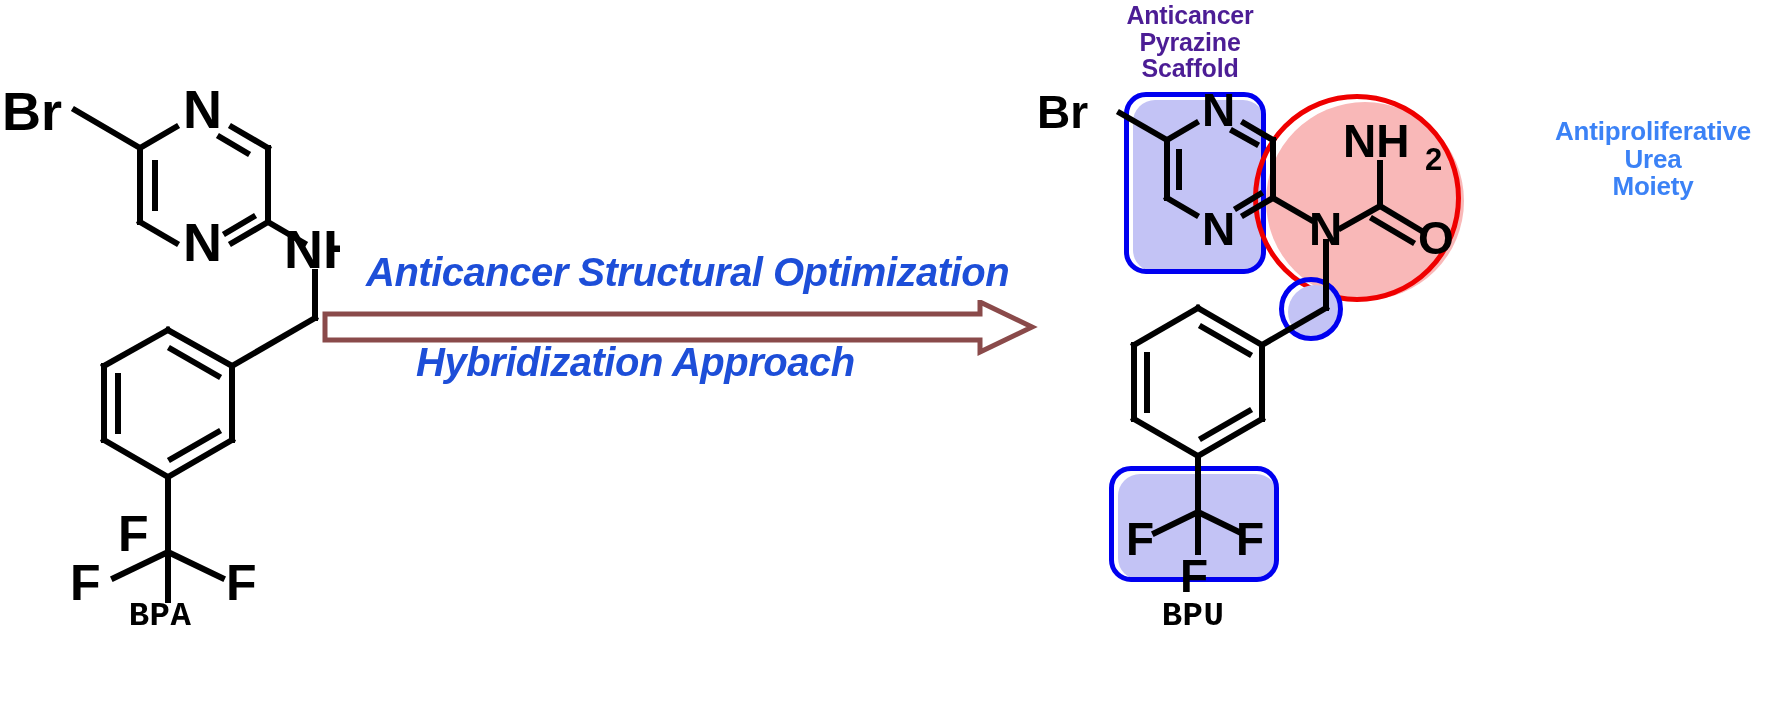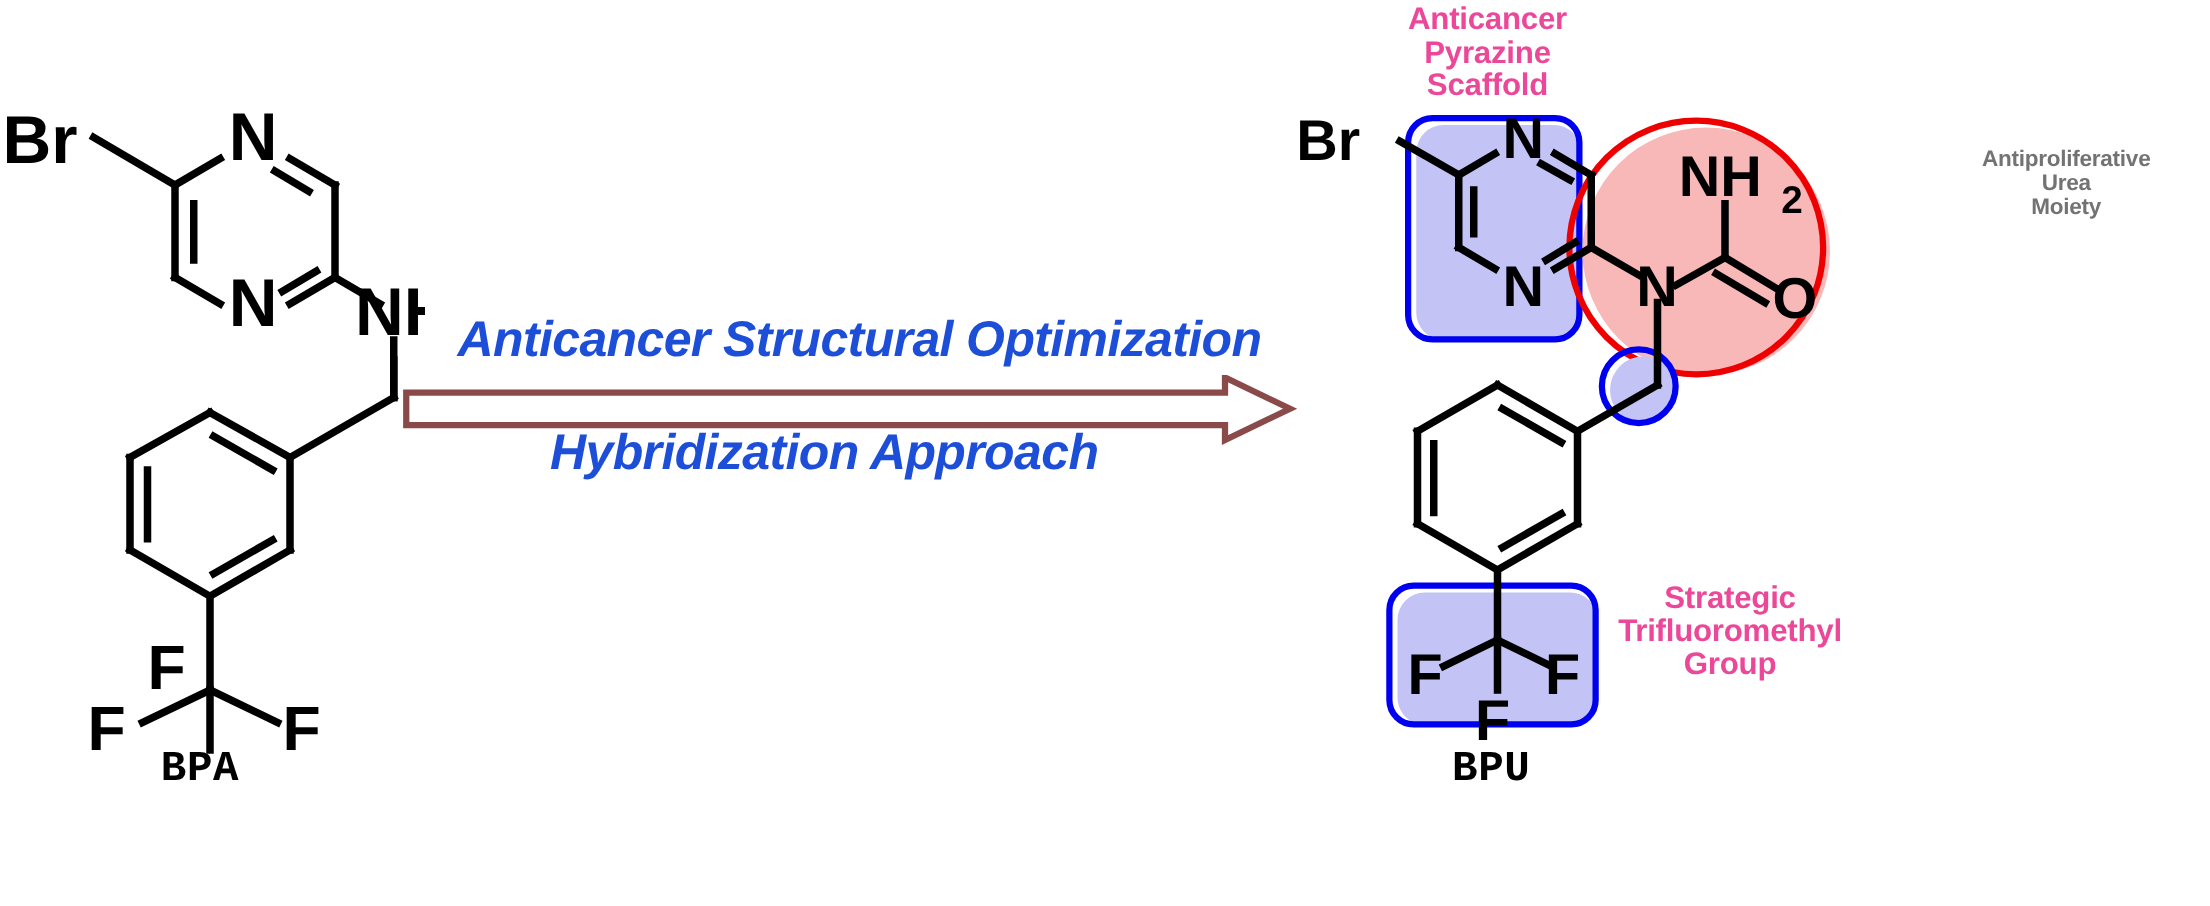--- a/index.html
+++ b/index.html
@@ -1,21 +1,21 @@
 <!DOCTYPE html>
 <html><head>
 <meta charset="utf-8">
 <style>
   html,body{margin:0;padding:0;background:#ffffff;}
   body{width:1768px;height:725px;font-family:"Liberation Sans",sans-serif;overflow:hidden;}
   #stage{position:relative;width:1768px;height:725px;background:#fff;}
   svg{display:block;}
   .lbl{position:absolute;font-weight:bold;line-height:1.06;text-align:center;white-space:pre-line;}
-  .blue-lbl{color:#ec4899;font-size:25px;letter-spacing:-0.2px;}
-  .red-lbl{color:#737373;font-size:18px;letter-spacing:-0.2px;}
+  .blue-lbl{color:#4c1d95;font-size:25px;letter-spacing:-0.2px;}
+  .red-lbl{color:#3b82f6;font-size:26px;letter-spacing:-0.2px;}
   .cmpd-name{color:#000;font-size:34px;font-weight:bold;letter-spacing:0.5px;font-family:Liberation Mono, monospace;}
   .arrow-text{position:absolute;color:#1d4ed8;font-style:italic;font-weight:bold;
               font-family:"Liberation Sans",sans-serif;font-size:40px;white-space:nowrap;letter-spacing:-0.5px;}
 </style>
 </head>
 <body>
 
 <div id="stage">
 
   <svg style="position:absolute;left:0;top:0;" width="340" height="600" viewBox="0 0 340 600">
@@ -78,21 +78,21 @@
   <div style="position:absolute;left:118px;top:505px;font-size:50px;font-weight:bold;color:#000;">F</div>
 
   <div class="lbl cmpd-name" style="left:90px;top:598px;width:140px;">BPA</div>
 
   <div class="arrow-text" style="left:366px;top:250px;">Anticancer Structural Optimization</div>
 
   <svg style="position:absolute;left:320px;top:300px;" width="720" height="60" viewBox="0 0 720 60">
     <polygon points="5,14 660,14 660,2 712,27 660,52 660,40 5,40" fill="#ffffff" stroke="#8a4a4a" stroke-width="5" stroke-linejoin="miter"></polygon>
   </svg>
 
-  <div class="arrow-text" style="left:440px;top:340px;">Hybridization Approach</div>
+  <div class="arrow-text" style="left:416px;top:340px;">Hybridization Approach</div>
 
   <div style="position:absolute;left:1133px;top:100px;width:132px;height:172px;
               background:#c3c3f5;border-radius:22px;"></div>
 
   <div style="position:absolute;left:1124px;top:92px;width:132px;height:172px;
               border:5px solid #0000f0;border-radius:22px;background:transparent;"></div>
 
   <div style="position:absolute;left:1266px;top:102px;width:198px;height:198px;
               background:#f9b8b8;border-radius:50%;"></div>
 
@@ -173,19 +173,16 @@
 
   <div class="lbl blue-lbl" style="left:1110px;top:2px;width:160px;">Anticancer
 Pyrazine
 Scaffold</div>
 
   <div class="lbl red-lbl" style="left:1540px;top:118px;width:226px;">Antiproliferative
 Urea
 Moiety</div>
 
 
-  <div class="lbl blue-lbl" style="left:1288px;top:465px;width:192px;">Strategic
-Trifluoromethyl
-Group</div>
 
   <div class="lbl cmpd-name" style="left:1118px;top:598px;width:150px;">BPU</div>
 
 </div>
 
 </body></html>

